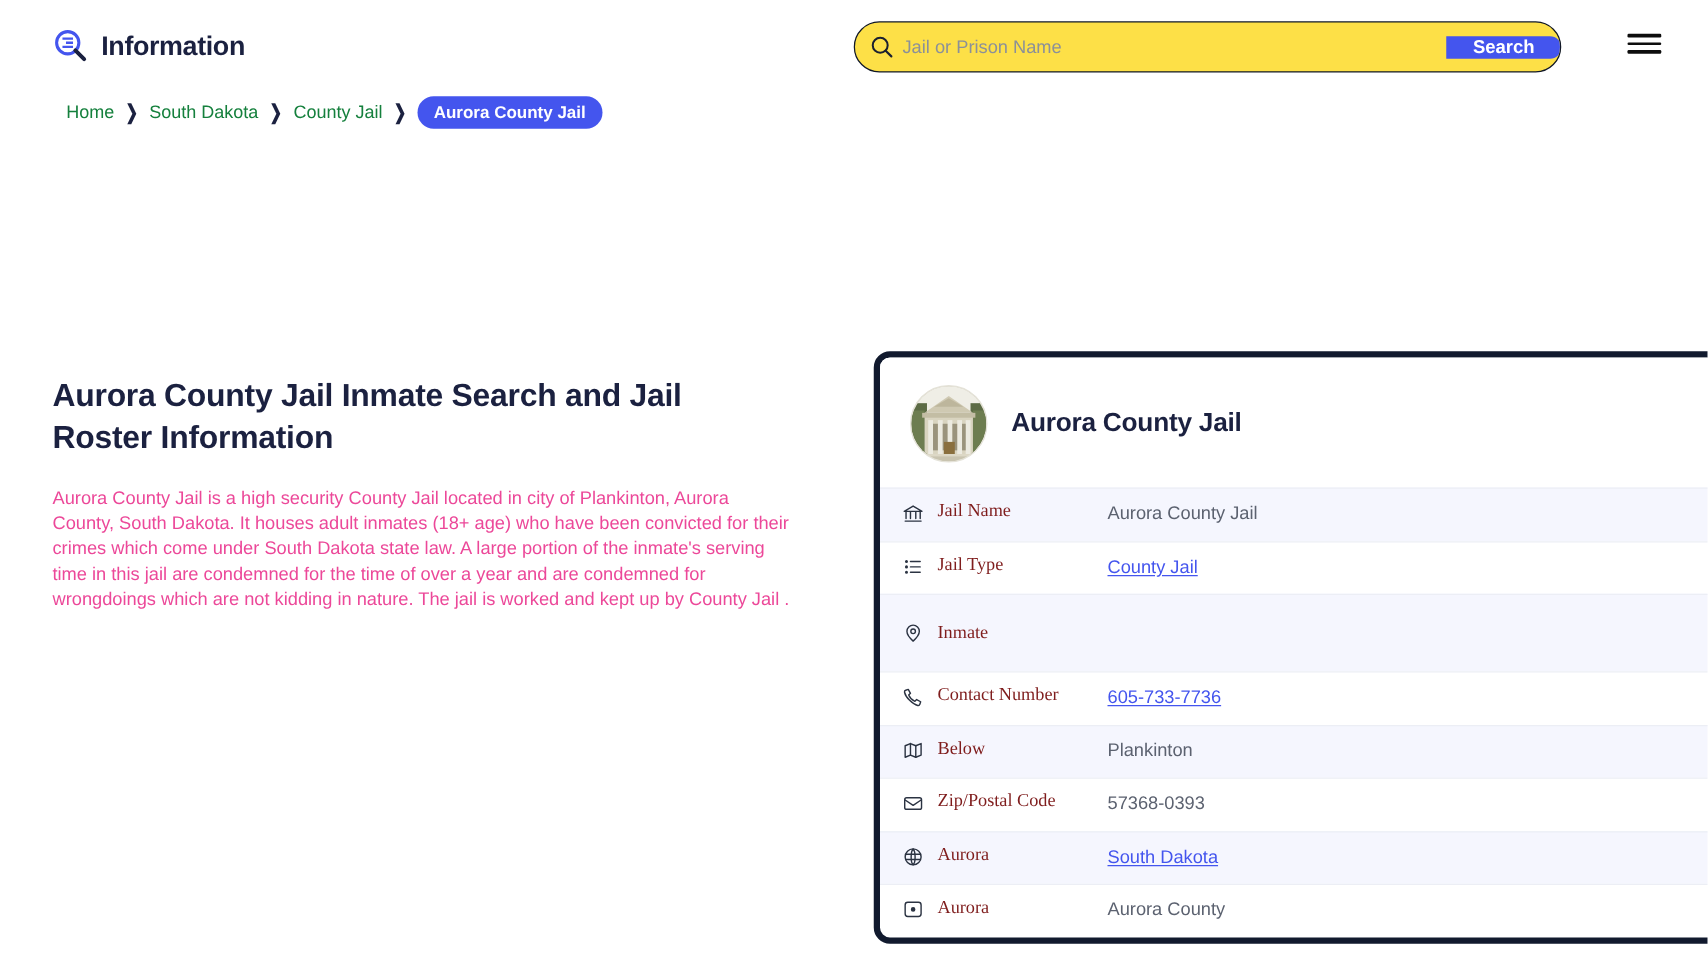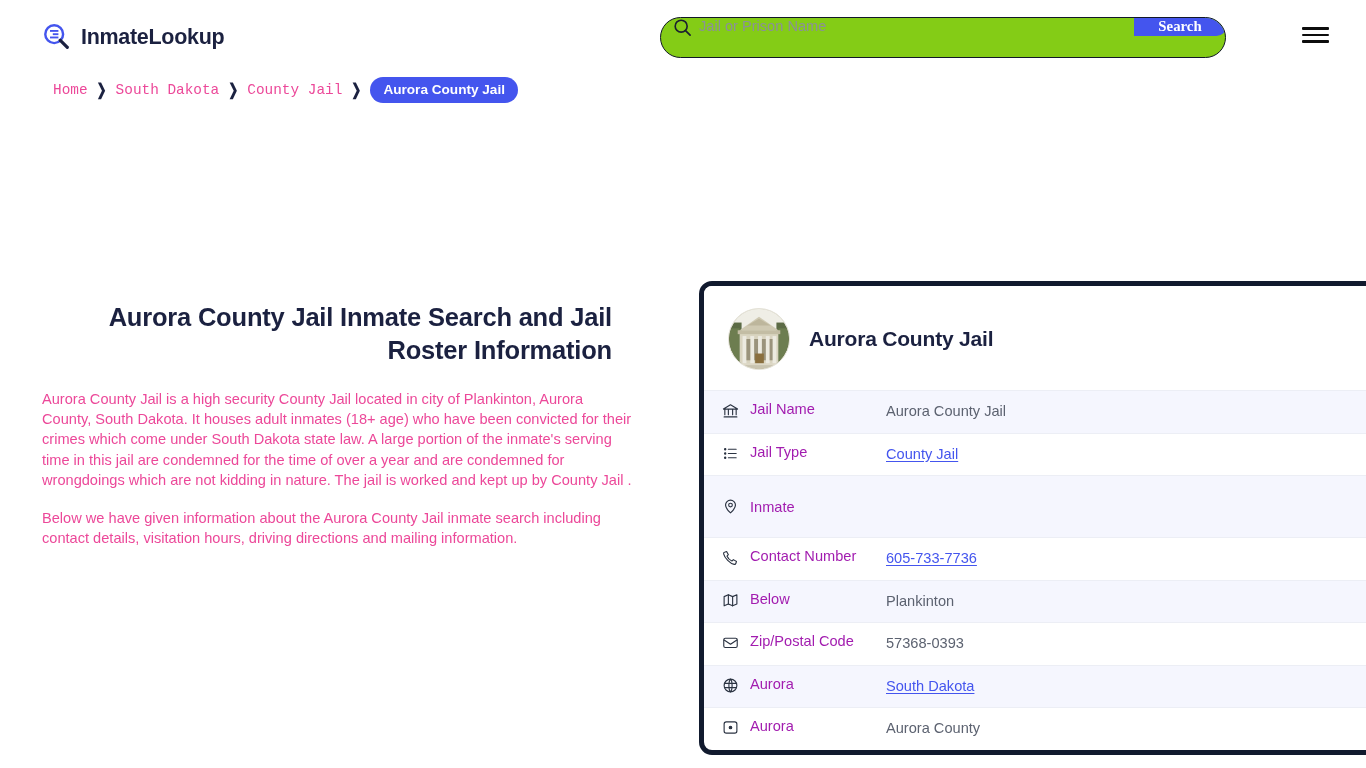--- a/index.html
+++ b/index.html
@@ -31,29 +31,29 @@
   .logo-text {
     font-size: 21.5px;
     font-weight: 700;
     color: #1b2140;
     letter-spacing: -0.3px;
     white-space: nowrap;
   }
 
   .search-wrap {
     position: absolute;
-    left: 660px;
+    left: 683px;
     top: 17px;
     width: 566px;
     height: 41px;
     display: flex;
-    align-items: flex-start;
+    align-items: center;
     border: 1.6px solid #111827;
     border-radius: 21px;
-    background: #84cc16;
+    background: #fde047;
     overflow: hidden;
   }
   .search-icon-box {
     width: 34px;
     display: flex;
     align-items: center;
     justify-content: center;
     padding-left: 8px;
   }
   .search-input {
@@ -65,21 +65,21 @@
     color: #25292e;
     background: transparent;
     padding: 0 4px;
   }
   .search-input::placeholder { color: #8b9099; }
   .search-btn {
     width: 92px;
     border: 0;
     background: #4455ee;
     color: #ffffff;
-    font-family: Liberation Serif, serif;
+    font-family: Liberation Sans, sans-serif;
     font-size: 14.8px;
     font-weight: 700;
     cursor: pointer;
     border-radius: 0 20px 20px 0;
     margin: -1px -1px -1px 0;
   }
 
   .hamburger {
     position: absolute;
     right: 37px;
@@ -102,24 +102,23 @@
   
   .breadcrumb {
     display: flex;
     align-items: center;
     gap: 9px;
     margin: 1px 0 0 53px;
     height: 30px;
     font-size: 14.4px;
   }
   .crumb {
-    color: #ec4899;
+    color: #15803d;
     text-decoration: none;
     white-space: nowrap;
-    font-family: Liberation Mono, monospace;
   }
   .crumb-sep {
     color: #1b2140;
     font-size: 12px;
     font-weight: 700;
     display: inline-block;
     transform: scaleY(1.35);
   }
   .crumb-current {
     background: #4455ee;
@@ -144,21 +143,20 @@
     width: 600px;
   }
   .page-title {
     font-size: 25.5px;
     line-height: 33px;
     font-weight: 700;
     color: #1b2140;
     margin: 0 0 22px 0;
     letter-spacing: -0.2px;
     max-width: 570px;
-    text-align: right;
   }
   .body-para {
     font-size: 14.6px;
     line-height: 20.2px;
     color: #ec4899;
     margin: 0 0 18px 0;
     max-width: 592px;
   }
 
   
@@ -207,24 +205,25 @@
   .row-icon {
     width: 46px;
     flex: none;
     display: flex;
     justify-content: center;
     padding-top: 1px;
     padding-left: 6px;
   }
   .row-label {
     font-size: 14.6px;
-    color: #a21caf;
+    color: #7f1d1d;
     white-space: nowrap;
     padding-right: 8px;
     min-width: 136px;
+    font-family: Liberation Serif, serif;
   }
   .row-value {
     font-size: 14.6px;
     color: #5c6270;
     line-height: 21.5px;
     padding-right: 30px;
     max-width: 500px;
   }
   .row-value a {
     color: #4455ee;
@@ -242,21 +241,21 @@
   <a class="logo-wrap" href="#">
     <span class="logo-mark">
       <svg viewBox="0 0 32 32" xmlns="http://www.w3.org/2000/svg">
         <circle cx="13" cy="13" r="9.5" fill="none" stroke="#4455ee" stroke-width="2.6"></circle>
         <line x1="8.5" y1="9.5" x2="17.5" y2="9.5" stroke="#4455ee" stroke-width="2"></line>
         <line x1="11.5" y1="13" x2="17.5" y2="13" stroke="#4455ee" stroke-width="2"></line>
         <line x1="8.5" y1="16.5" x2="17.5" y2="16.5" stroke="#4455ee" stroke-width="2"></line>
         <line x1="19.5" y1="19.5" x2="27" y2="27" stroke="#1b2140" stroke-width="3.4" stroke-linecap="round"></line>
       </svg>
     </span>
-    <span class="logo-text">InmateLookup</span>
+    <span class="logo-text">Information</span>
   </a>
 
   <div class="search-wrap">
     <span class="search-icon-box">
       <svg width="19" height="19" viewBox="0 0 20 20" xmlns="http://www.w3.org/2000/svg">
         <circle cx="8.6" cy="8.6" r="6.3" fill="none" stroke="#1b2030" stroke-width="1.7"></circle>
         <line x1="13.2" y1="13.2" x2="18" y2="18" stroke="#1b2030" stroke-width="1.8" stroke-linecap="round"></line>
       </svg>
     </span>
     <input class="search-input" type="text" placeholder="Jail or Prison Name" style="">
@@ -278,21 +277,20 @@
     <a class="crumb" href="#">County Jail</a>
     <span class="crumb-sep">❯</span>
     <span class="crumb-current">Aurora County Jail</span>
   </nav>
 
 <div class="page-body">
 
   <div class="left-col">
     <h1 class="page-title">Aurora County Jail Inmate Search and Jail Roster Information</h1>
     <p class="body-para">Aurora County Jail is a high security County Jail located in city of Plankinton, Aurora County, South Dakota. It houses adult inmates (18+ age) who have been convicted for their crimes which come under South Dakota state law. A large portion of the inmate's serving time in this jail are condemned for the time of over a year and are condemned for wrongdoings which are not kidding in nature. The jail is worked and kept up by County Jail .</p>
-    <p class="body-para">Below we have given information about the Aurora County Jail inmate search including contact details, visitation hours, driving directions and mailing information.</p>
   </div>
 
   <div class="info-card">
     <div class="card-head">
       <span class="thumb">
         <svg viewBox="0 0 62 62" xmlns="http://www.w3.org/2000/svg">
           <defs>
               <clipPath id="cc">
                 <circle cx="31" cy="31" r="31"></circle>
               </clipPath>

